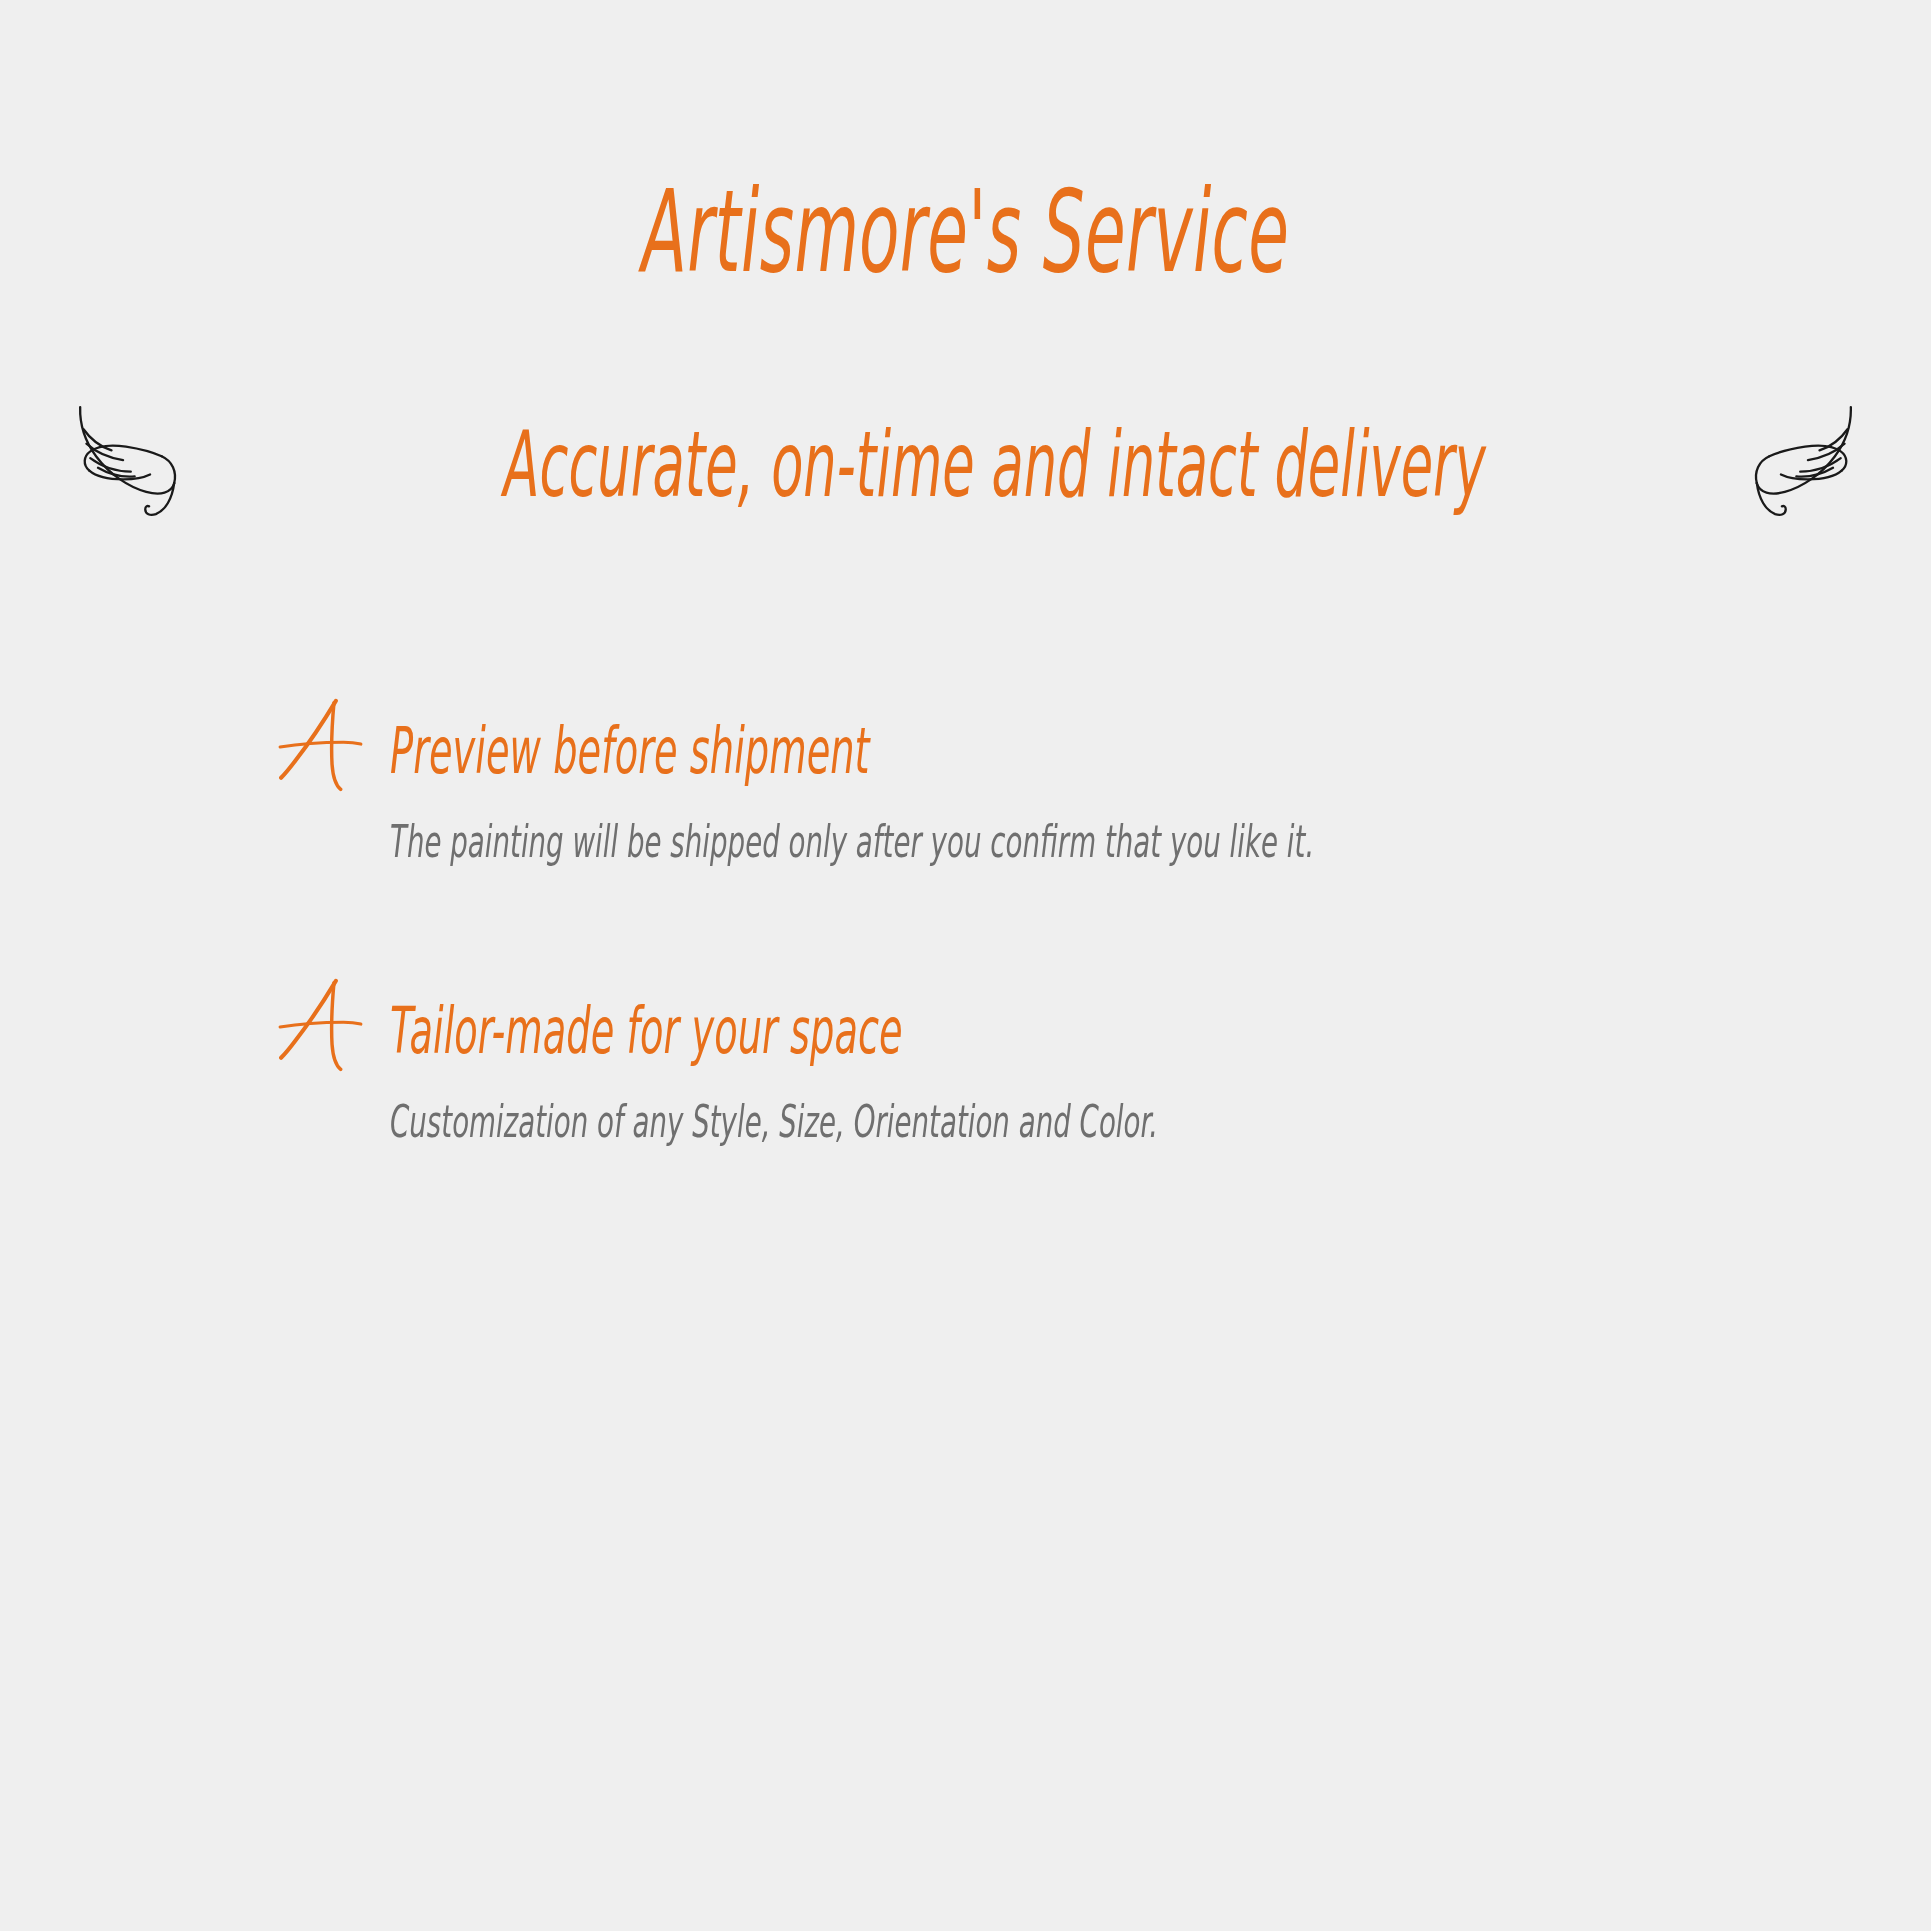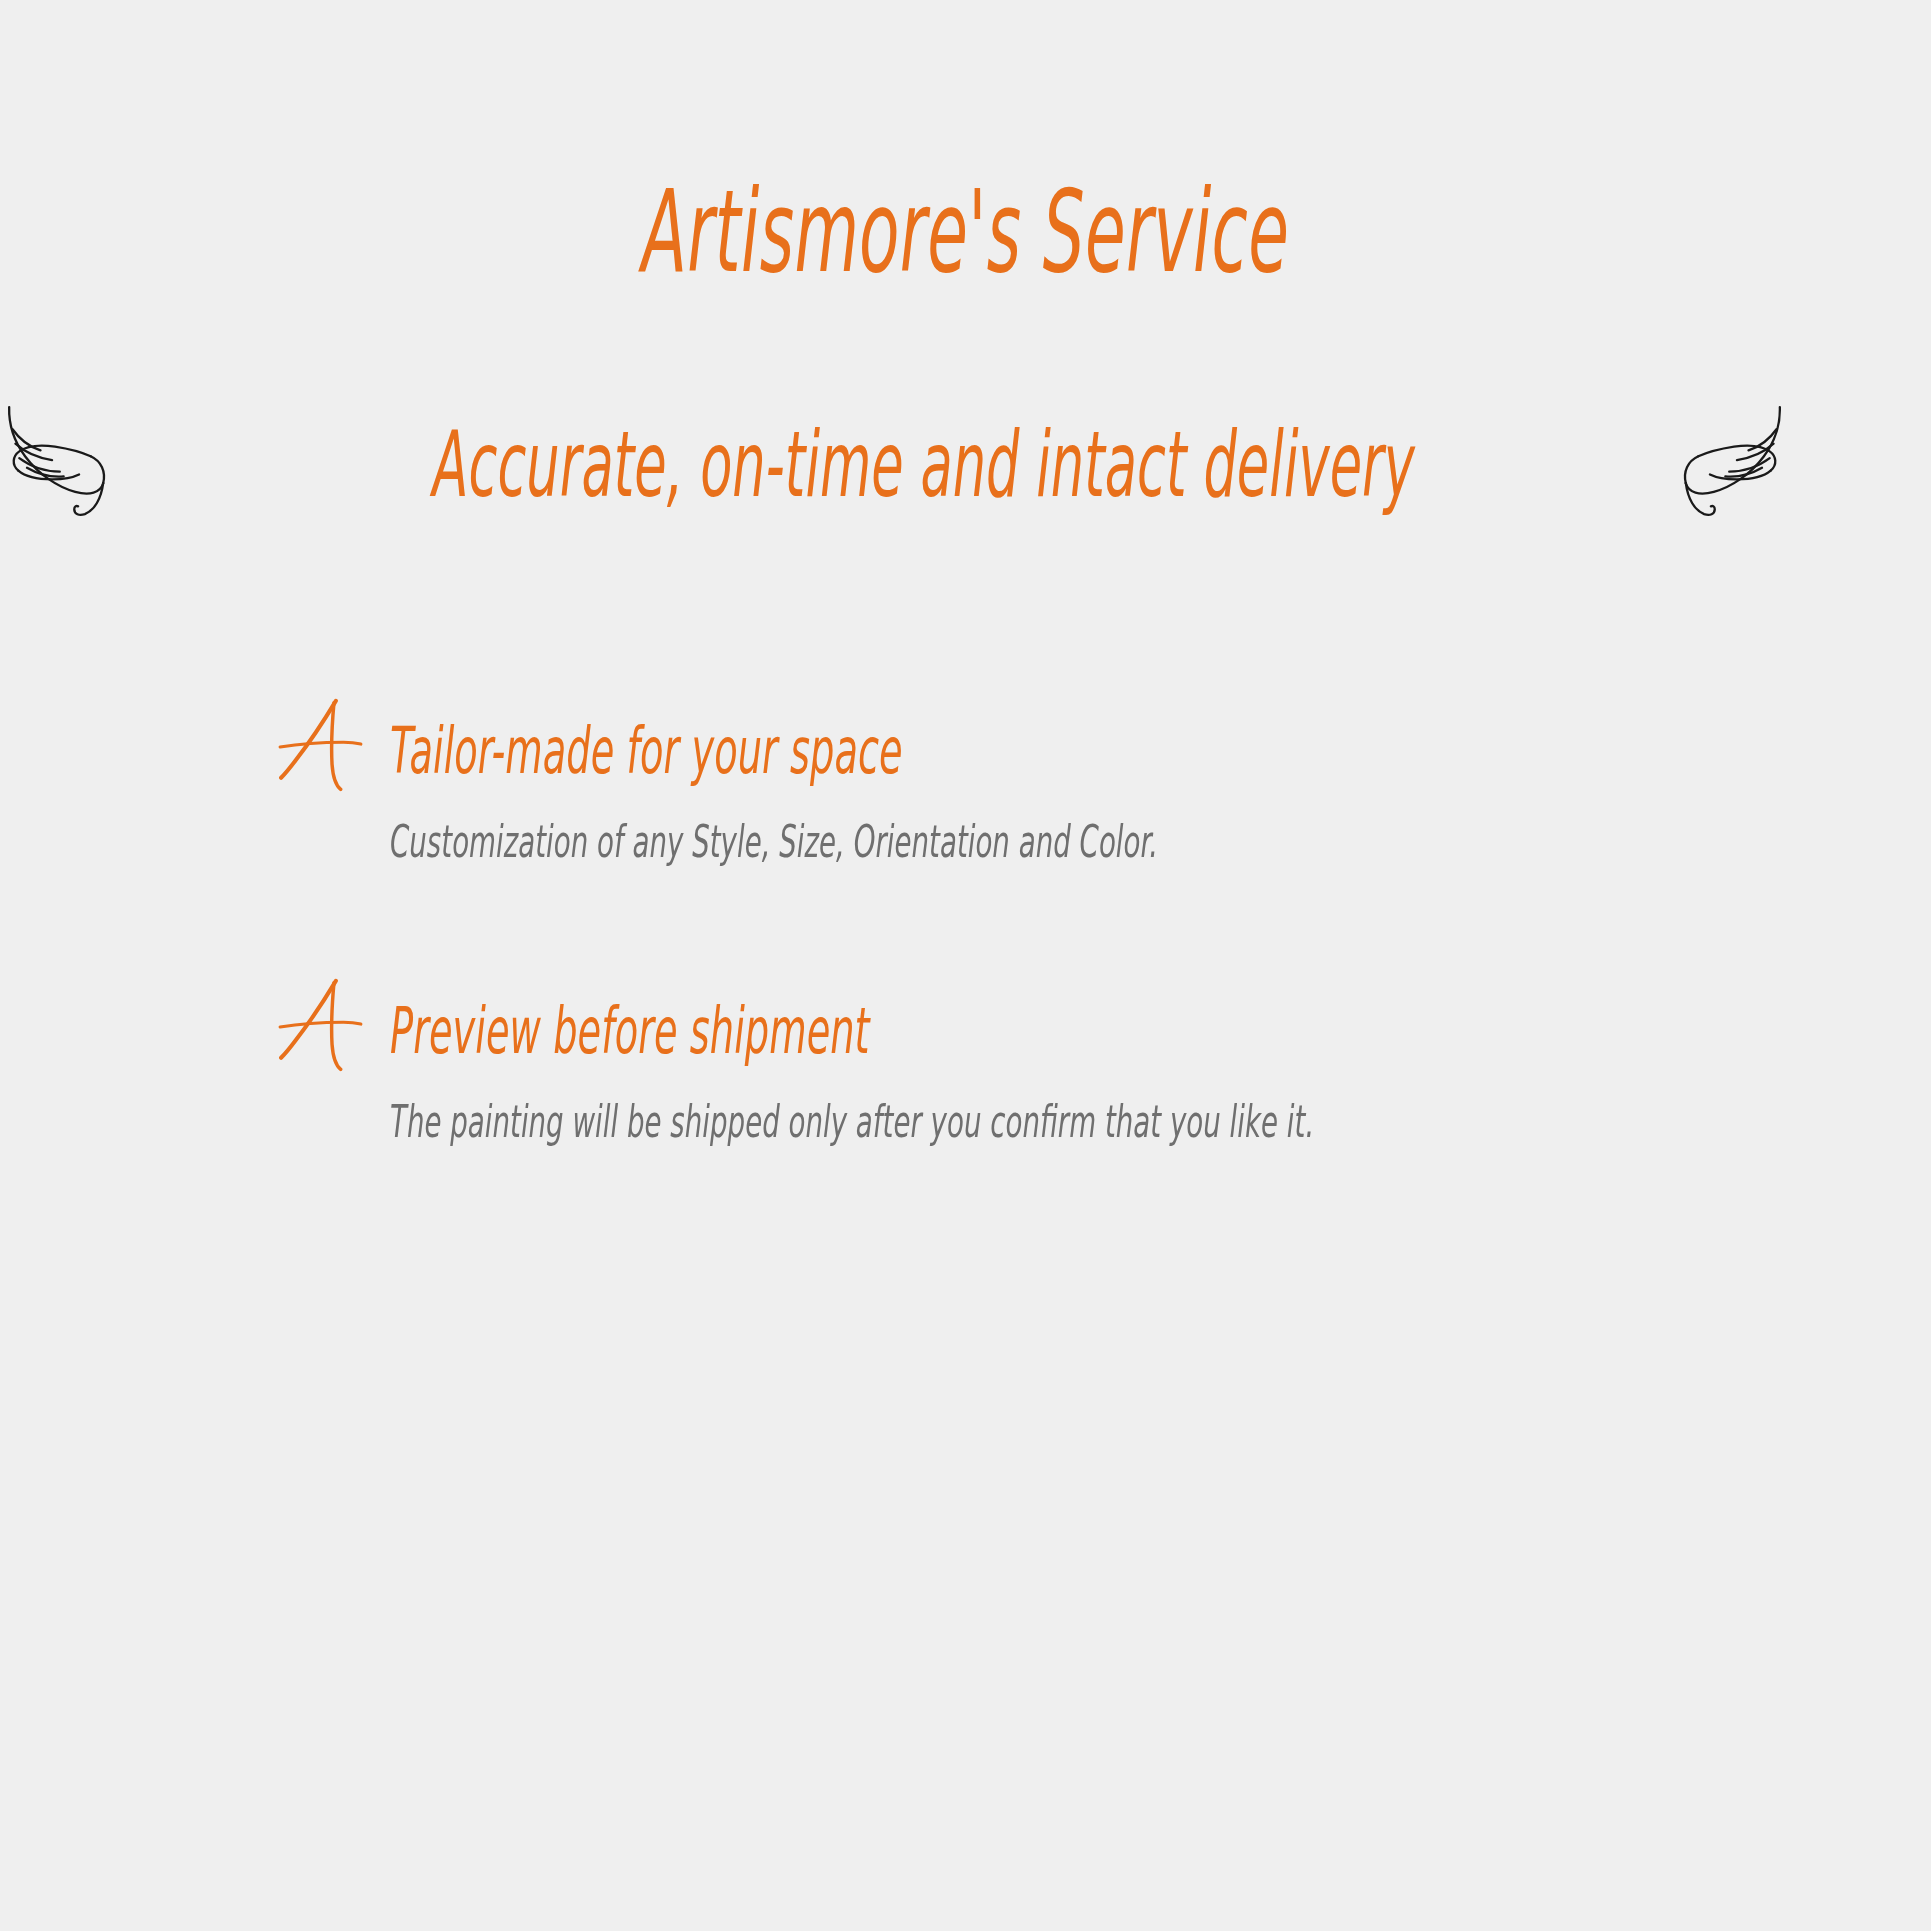--- a/index.html
+++ b/index.html
@@ -42,20 +42,21 @@
 
   
   .subtitle-row {
     position: absolute;
     top: 394px;
     left: 0;
     width: 1931px;
     height: 135px;
     display: flex;
     align-items: center;
+    justify-content: center;
     gap: 0px;
   }
   .wing {
     width: 108px;
     height: 124px;
     flex: 0 0 auto;
   }
   .wing svg { display: block; width: 100%; height: 100%; }
   .wing.right { transform: scaleX(-1); margin-left: 17.4px; }
   .wing.left { margin-right: 1.9px; }
@@ -177,35 +178,35 @@
     <div class="feature">
       <span class="feature-mark">
         <svg viewBox="0 0 92 104" xmlns="http://www.w3.org/2000/svg">
           <g fill="none" stroke="#e8701b" stroke-linecap="round" stroke-linejoin="round">
             <path d="M62 4 C 50 24, 34 48, 20 66 C 14 74, 9 80, 5 84" stroke-width="4.2"></path>
             <path d="M60 6 C 58 28, 57 52, 58 70 C 59 84, 62 92, 67 96" stroke-width="3.6"></path>
             <path d="M4 52 C 22 49, 48 47, 70 47 C 78 47, 84 48, 88 49" stroke-width="3.2"></path>
           </g>
         </svg>
       </span>
-      <span class="feature-heading">Tailor-made for your space</span>
-      <span class="feature-desc">Customization of any Style, Size, Orientation and Color.</span>
+      <span class="feature-heading">Preview before shipment</span>
+      <span class="feature-desc">The painting will be shipped only after you confirm that you like it.</span>
     </div>
 
     <div class="feature">
       <span class="feature-mark">
         <svg viewBox="0 0 92 104" xmlns="http://www.w3.org/2000/svg">
           <g fill="none" stroke="#e8701b" stroke-linecap="round" stroke-linejoin="round">
             <path d="M62 4 C 50 24, 34 48, 20 66 C 14 74, 9 80, 5 84" stroke-width="4.2"></path>
             <path d="M60 6 C 58 28, 57 52, 58 70 C 59 84, 62 92, 67 96" stroke-width="3.6"></path>
             <path d="M4 52 C 22 49, 48 47, 70 47 C 78 47, 84 48, 88 49" stroke-width="3.2"></path>
           </g>
         </svg>
       </span>
-      <span class="feature-heading">Preview before shipment</span>
-      <span class="feature-desc">The painting will be shipped only after you confirm that you like it.</span>
+      <span class="feature-heading">Tailor-made for your space</span>
+      <span class="feature-desc">Customization of any Style, Size, Orientation and Color.</span>
     </div>
 
 
 
   </div>
 </div>
 
 
 </body></html>

